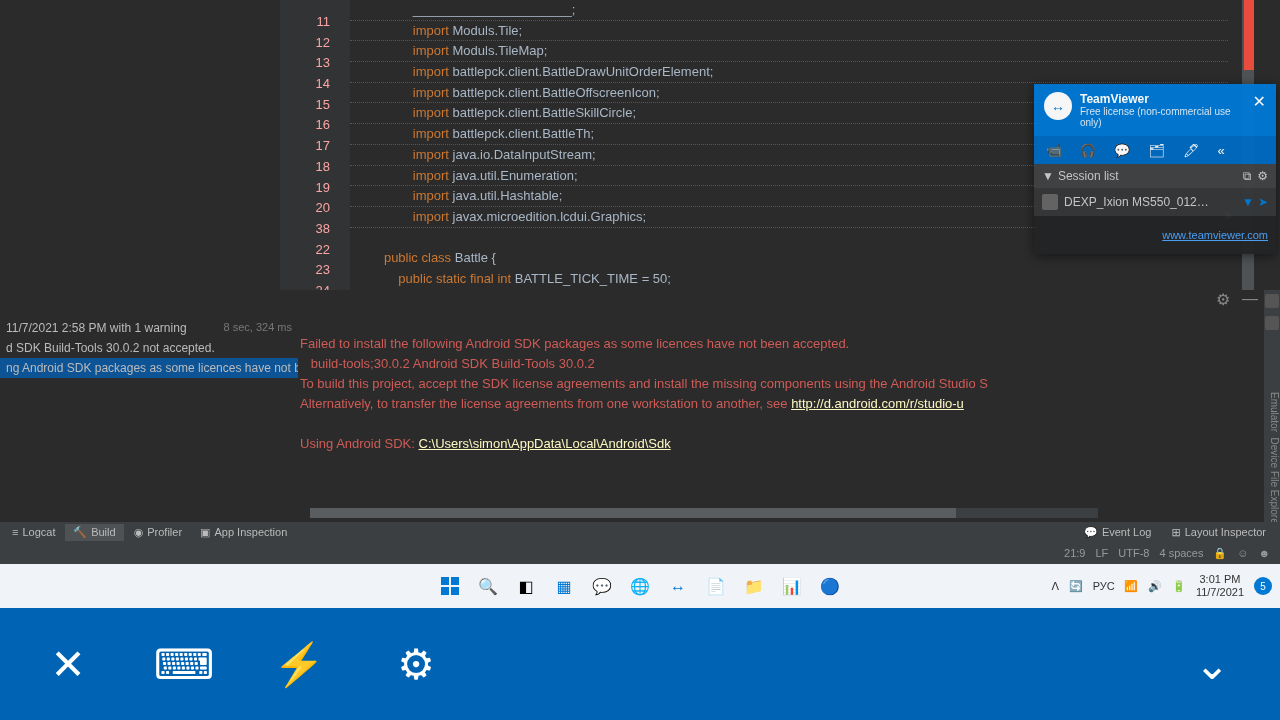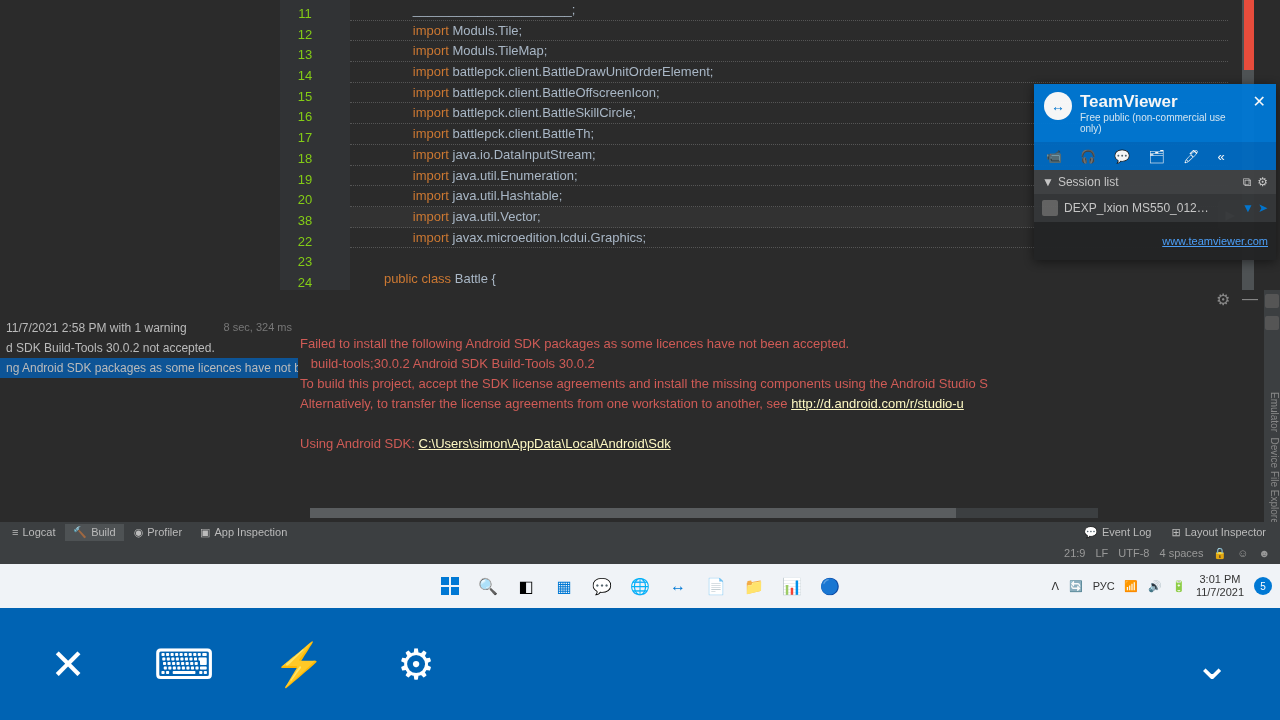--- a/index.html
+++ b/index.html
@@ -1,19 +1,19 @@
 <!DOCTYPE html>
 <html><head>
 <meta charset="utf-8">
 <style>
 * { margin: 0; padding: 0; box-sizing: border-box; font-family: 'Segoe UI', sans-serif; }
 body { width: 1280px; height: 720px; overflow: hidden; background: #2b2b2b; position: relative; }
 
 .editor-area { position: absolute; top: 0; left: 280px; right: 26px; height: 290px; background: #2b2b2b; display: flex; }
-.gutter { width: 70px; background: #313335; padding-top: 4px; text-align: center; color: #84cc16; font-family: 'Consolas', monospace; font-size: 13px; line-height: 20.7px; padding-right: 20px; }
+.gutter { width: 70px; background: #313335; padding-top: 12px; text-align: right; color: #fca5a5; font-family: 'Consolas', monospace; font-size: 13px; line-height: 20.7px; padding-right: 20px; }
 .gutter-line { height: 20.7px; }
 .code { flex: 1; font-family: 'Consolas', monospace; font-size: 13px; line-height: 20.7px; color: #a9b7c6; position: relative; }
 .code-line { height: 20.7px; white-space: pre; border-bottom: 1px dotted #555; padding-left: 5px; }
 .code-line.noborder { border: none; }
 .code-line.current { background: #323232; }
 .kw { color: #cc7832; }
 .minimap { width: 12px; background: #4e5254; position: relative; }
 .minimap-marker { position: absolute; right: 0; width: 10px; background: #e74c3c; }
 .caret-ribbon { width: 14px; background: #2b2b2b; }
 
@@ -53,21 +53,21 @@
 .task-clock { text-align: center; line-height: 13px; }
 .task-badge { width: 18px; height: 18px; background: #0078d4; border-radius: 50%; color: white; display: flex; align-items: center; justify-content: center; font-size: 10px; }
 
 .action-bar { position: absolute; top: 608px; left: 0; right: 0; height: 112px; background: #0063b3; display: flex; align-items: center; padding: 0 40px; gap: 60px; }
 .action-btn { color: white; font-size: 42px; cursor: pointer; width: 56px; display: flex; justify-content: center; }
 .action-right { margin-left: auto; }
 
 .tv-panel { position: absolute; top: 84px; right: 4px; width: 242px; background: #353739; z-index: 10; box-shadow: 0 2px 10px rgba(0,0,0,0.5); opacity: 0.96; font-size: 12px; }
 .tv-header { background: #0078d4; padding: 8px 10px; color: white; display: flex; align-items: flex-start; gap: 8px; }
 .tv-logo { width: 28px; height: 28px; background: white; border-radius: 50%; display: flex; align-items: center; justify-content: center; color: #0078d4; font-weight: bold; font-size: 14px; flex-shrink: 0; }
-.tv-title { font-size: 17px; font-weight: 600; }
+.tv-title { font-size: 12px; font-weight: 600; }
 .tv-sub { font-size: 10px; opacity: 0.85; }
 .tv-close { margin-left: auto; font-size: 16px; cursor: pointer; }
 .tv-toolbar { background: #006ac1; height: 28px; display: flex; align-items: center; gap: 18px; padding: 0 12px; color: white; font-size: 13px; }
 .tv-toolbar span { cursor: pointer; }
 .tv-session-head { background: #404244; padding: 5px 8px; color: #ccc; display: flex; align-items: center; gap: 4px; font-size: 12px; }
 .tv-session-head .r { margin-left: auto; display: flex; gap: 6px; }
 .tv-session { background: #353739; padding: 6px 8px; color: #ccc; display: flex; align-items: center; gap: 6px; }
 .tv-session .r { margin-left: auto; display: flex; gap: 4px; color: #0078d4; }
 .tv-avatar { width: 16px; height: 16px; background: #666; border-radius: 2px; }
 .tv-footer { background: #232425; padding: 12px 8px; text-align: right; }
@@ -102,21 +102,20 @@
     <div class="code-line">                ______________________;</div>
       <div class="code-line">                <span class="kw">import</span> Moduls.Tile;</div>
       <div class="code-line">                <span class="kw">import</span> Moduls.TileMap;</div>
       <div class="code-line">                <span class="kw">import</span> battlepck.client.BattleDrawUnitOrderElement;</div>
       <div class="code-line">                <span class="kw">import</span> battlepck.client.BattleOffscreenIcon;</div>
       <div class="code-line">                <span class="kw">import</span> battlepck.client.BattleSkillCircle;</div>
       <div class="code-line">                <span class="kw">import</span> battlepck.client.BattleTh;</div>
       <div class="code-line">                <span class="kw">import</span> java.io.DataInputStream;</div>
       <div class="code-line">                <span class="kw">import</span> java.util.Enumeration;</div>
       <div class="code-line">                <span class="kw">import</span> java.util.Hashtable;</div>
-      <div class="code-line current">                <span class="kw">import</span> java.util.Vector;</div>
       <div class="code-line">                <span class="kw">import</span> javax.microedition.lcdui.Graphics;</div>
       <div class="code-line noborder"></div>
       <div class="code-line noborder">        <span class="kw">public</span> <span class="kw">class</span> Battle {</div>
       <div class="code-line noborder">            <span class="kw">public</span> <span class="kw">static</span> <span class="kw">final</span> <span class="kw">int</span> BATTLE_TICK_TIME = 50;</div>
       <div class="collapse-btn">▶</div>
   </div>
   <div class="caret-ribbon"></div>
   <div class="minimap">
     <div class="minimap-marker" style="top:0;height:70px"></div>
   </div>
@@ -235,21 +234,21 @@
   <div class="action-btn">⚡</div>
   <div class="action-btn">⚙</div>
   <div class="action-btn action-right">⌄</div>
 </div>
 
 <div class="tv-panel">
   <div class="tv-header">
     <div class="tv-logo">↔</div>
     <div>
       <div class="tv-title">TeamViewer</div>
-      <div class="tv-sub">Free public (non-commercial use only)</div>
+      <div class="tv-sub">Free license (non-commercial use only)</div>
     </div>
     <div class="tv-close">✕</div>
   </div>
   <div class="tv-toolbar">
     <span>📹</span>
     <span>🎧</span>
     <span>💬</span>
     <span>🗂</span>
     <span>🖊</span>
     <span>«</span>

